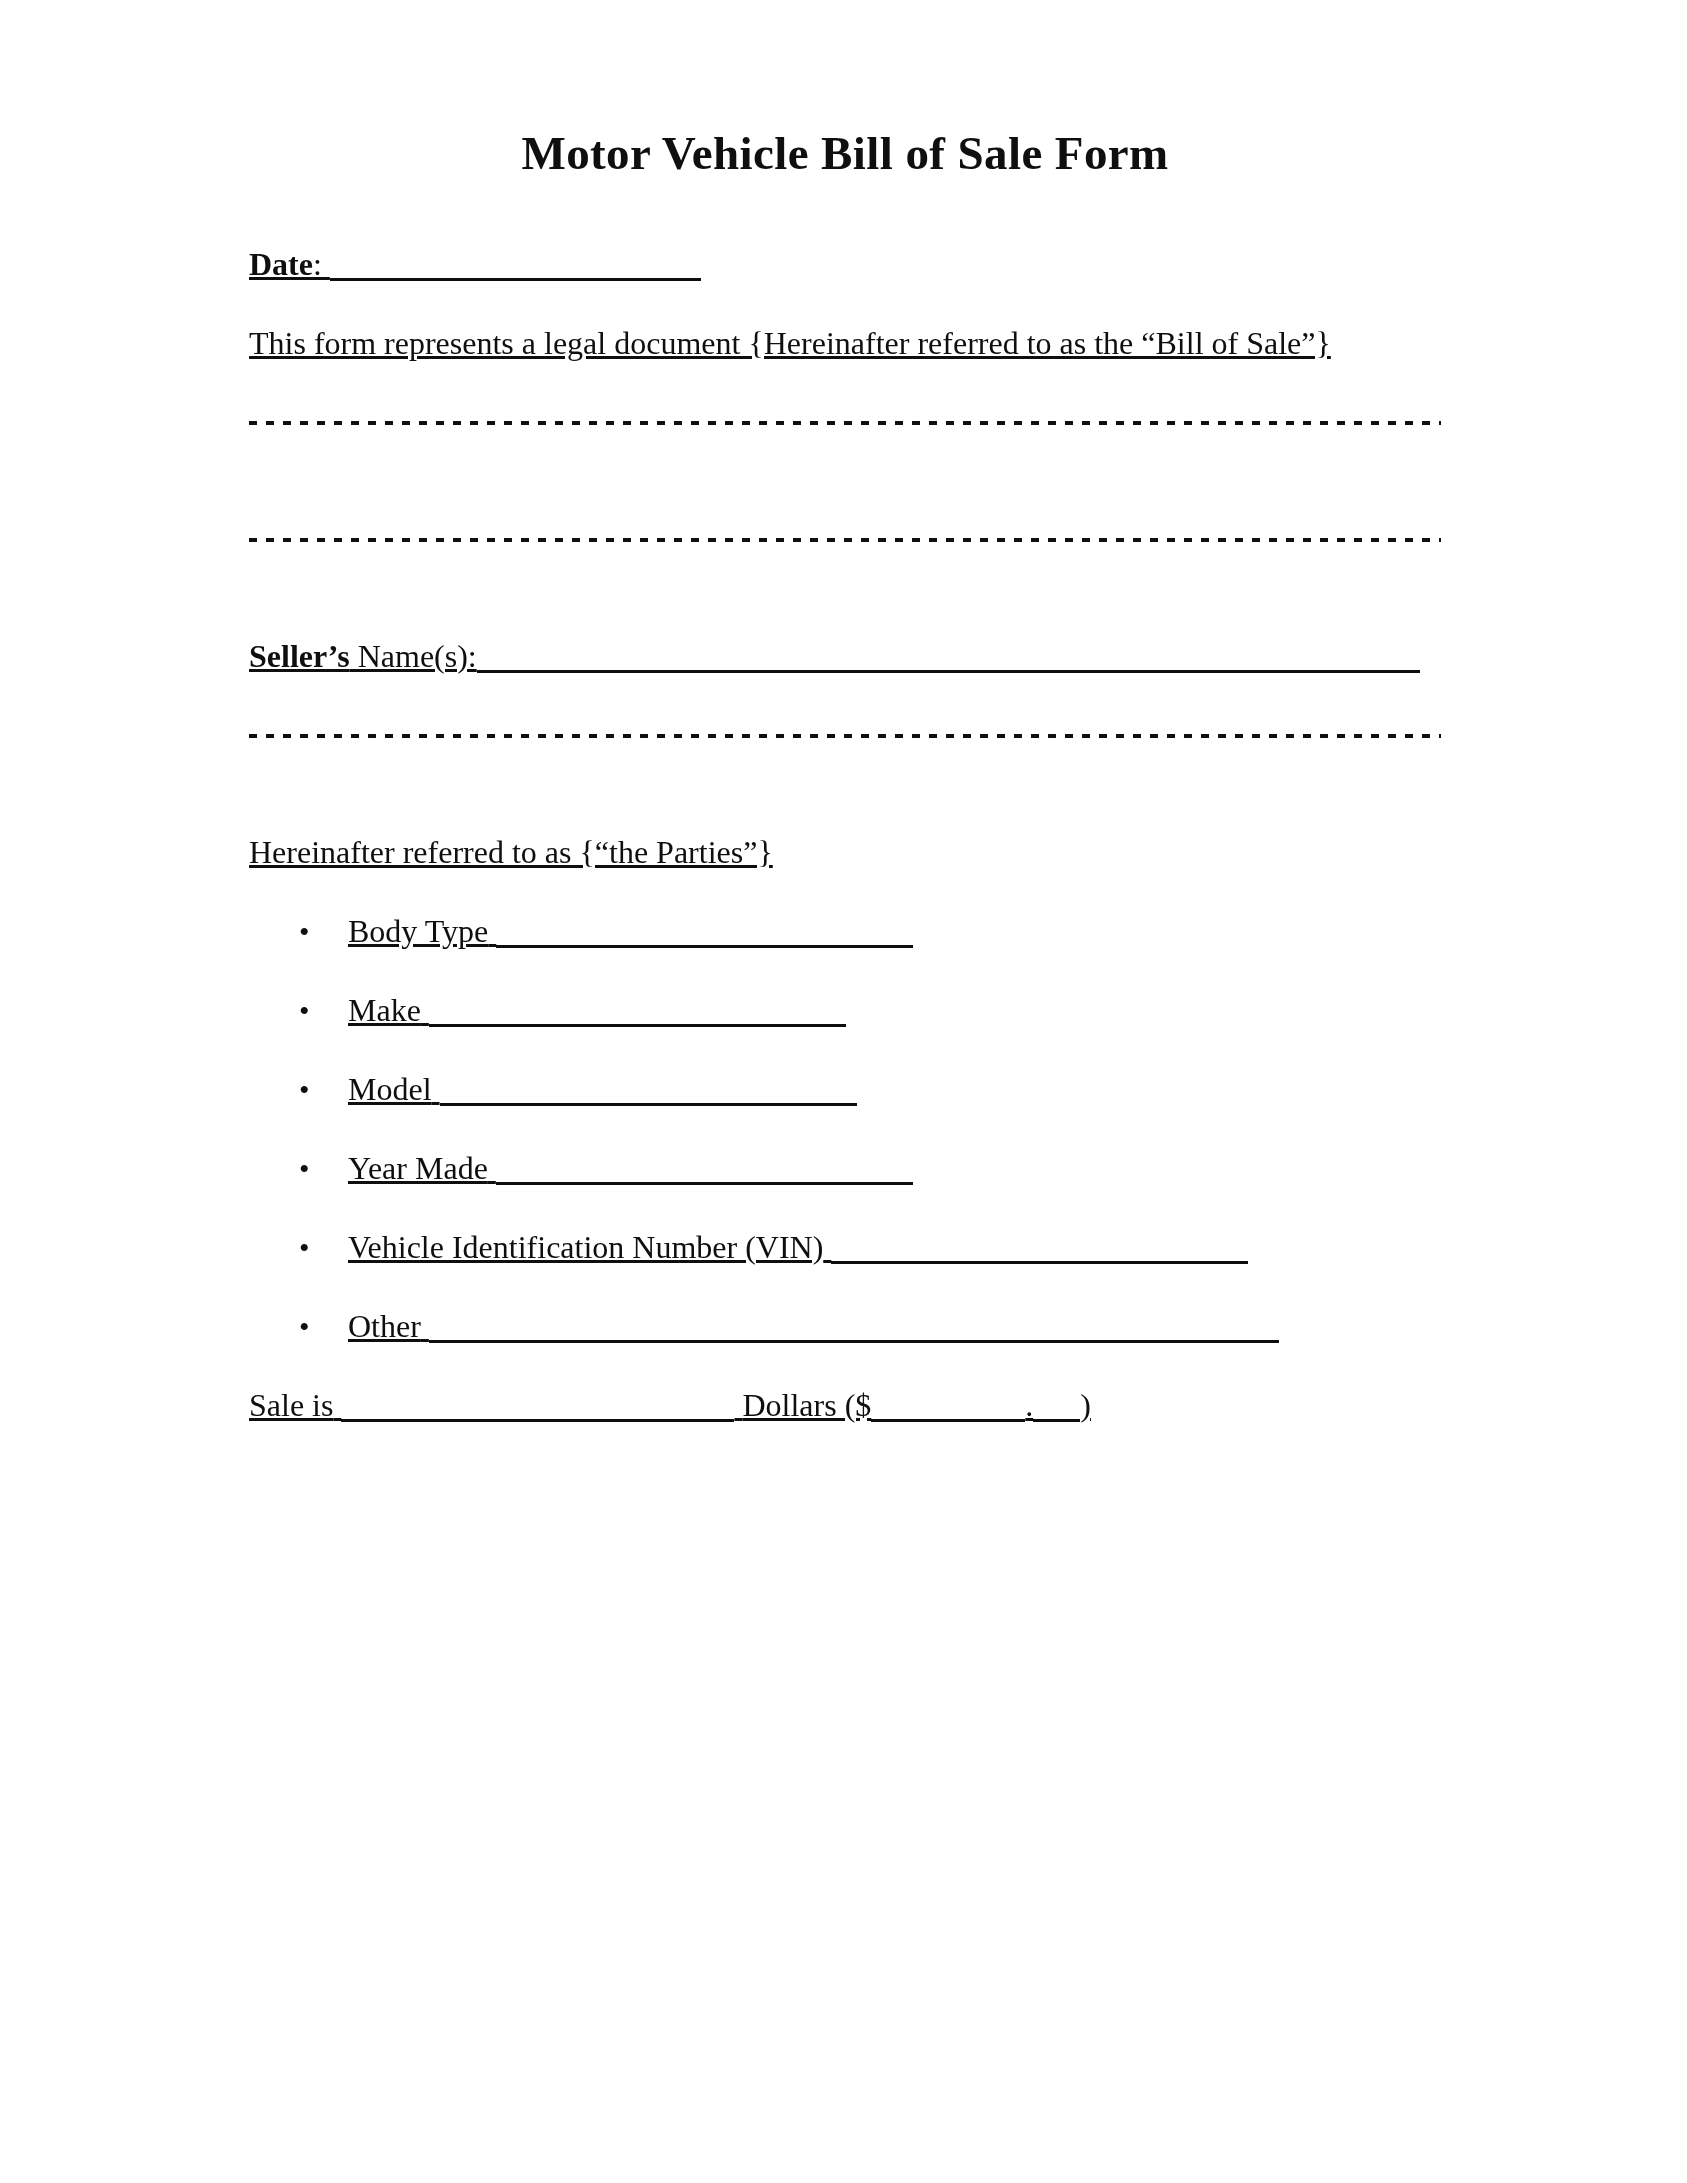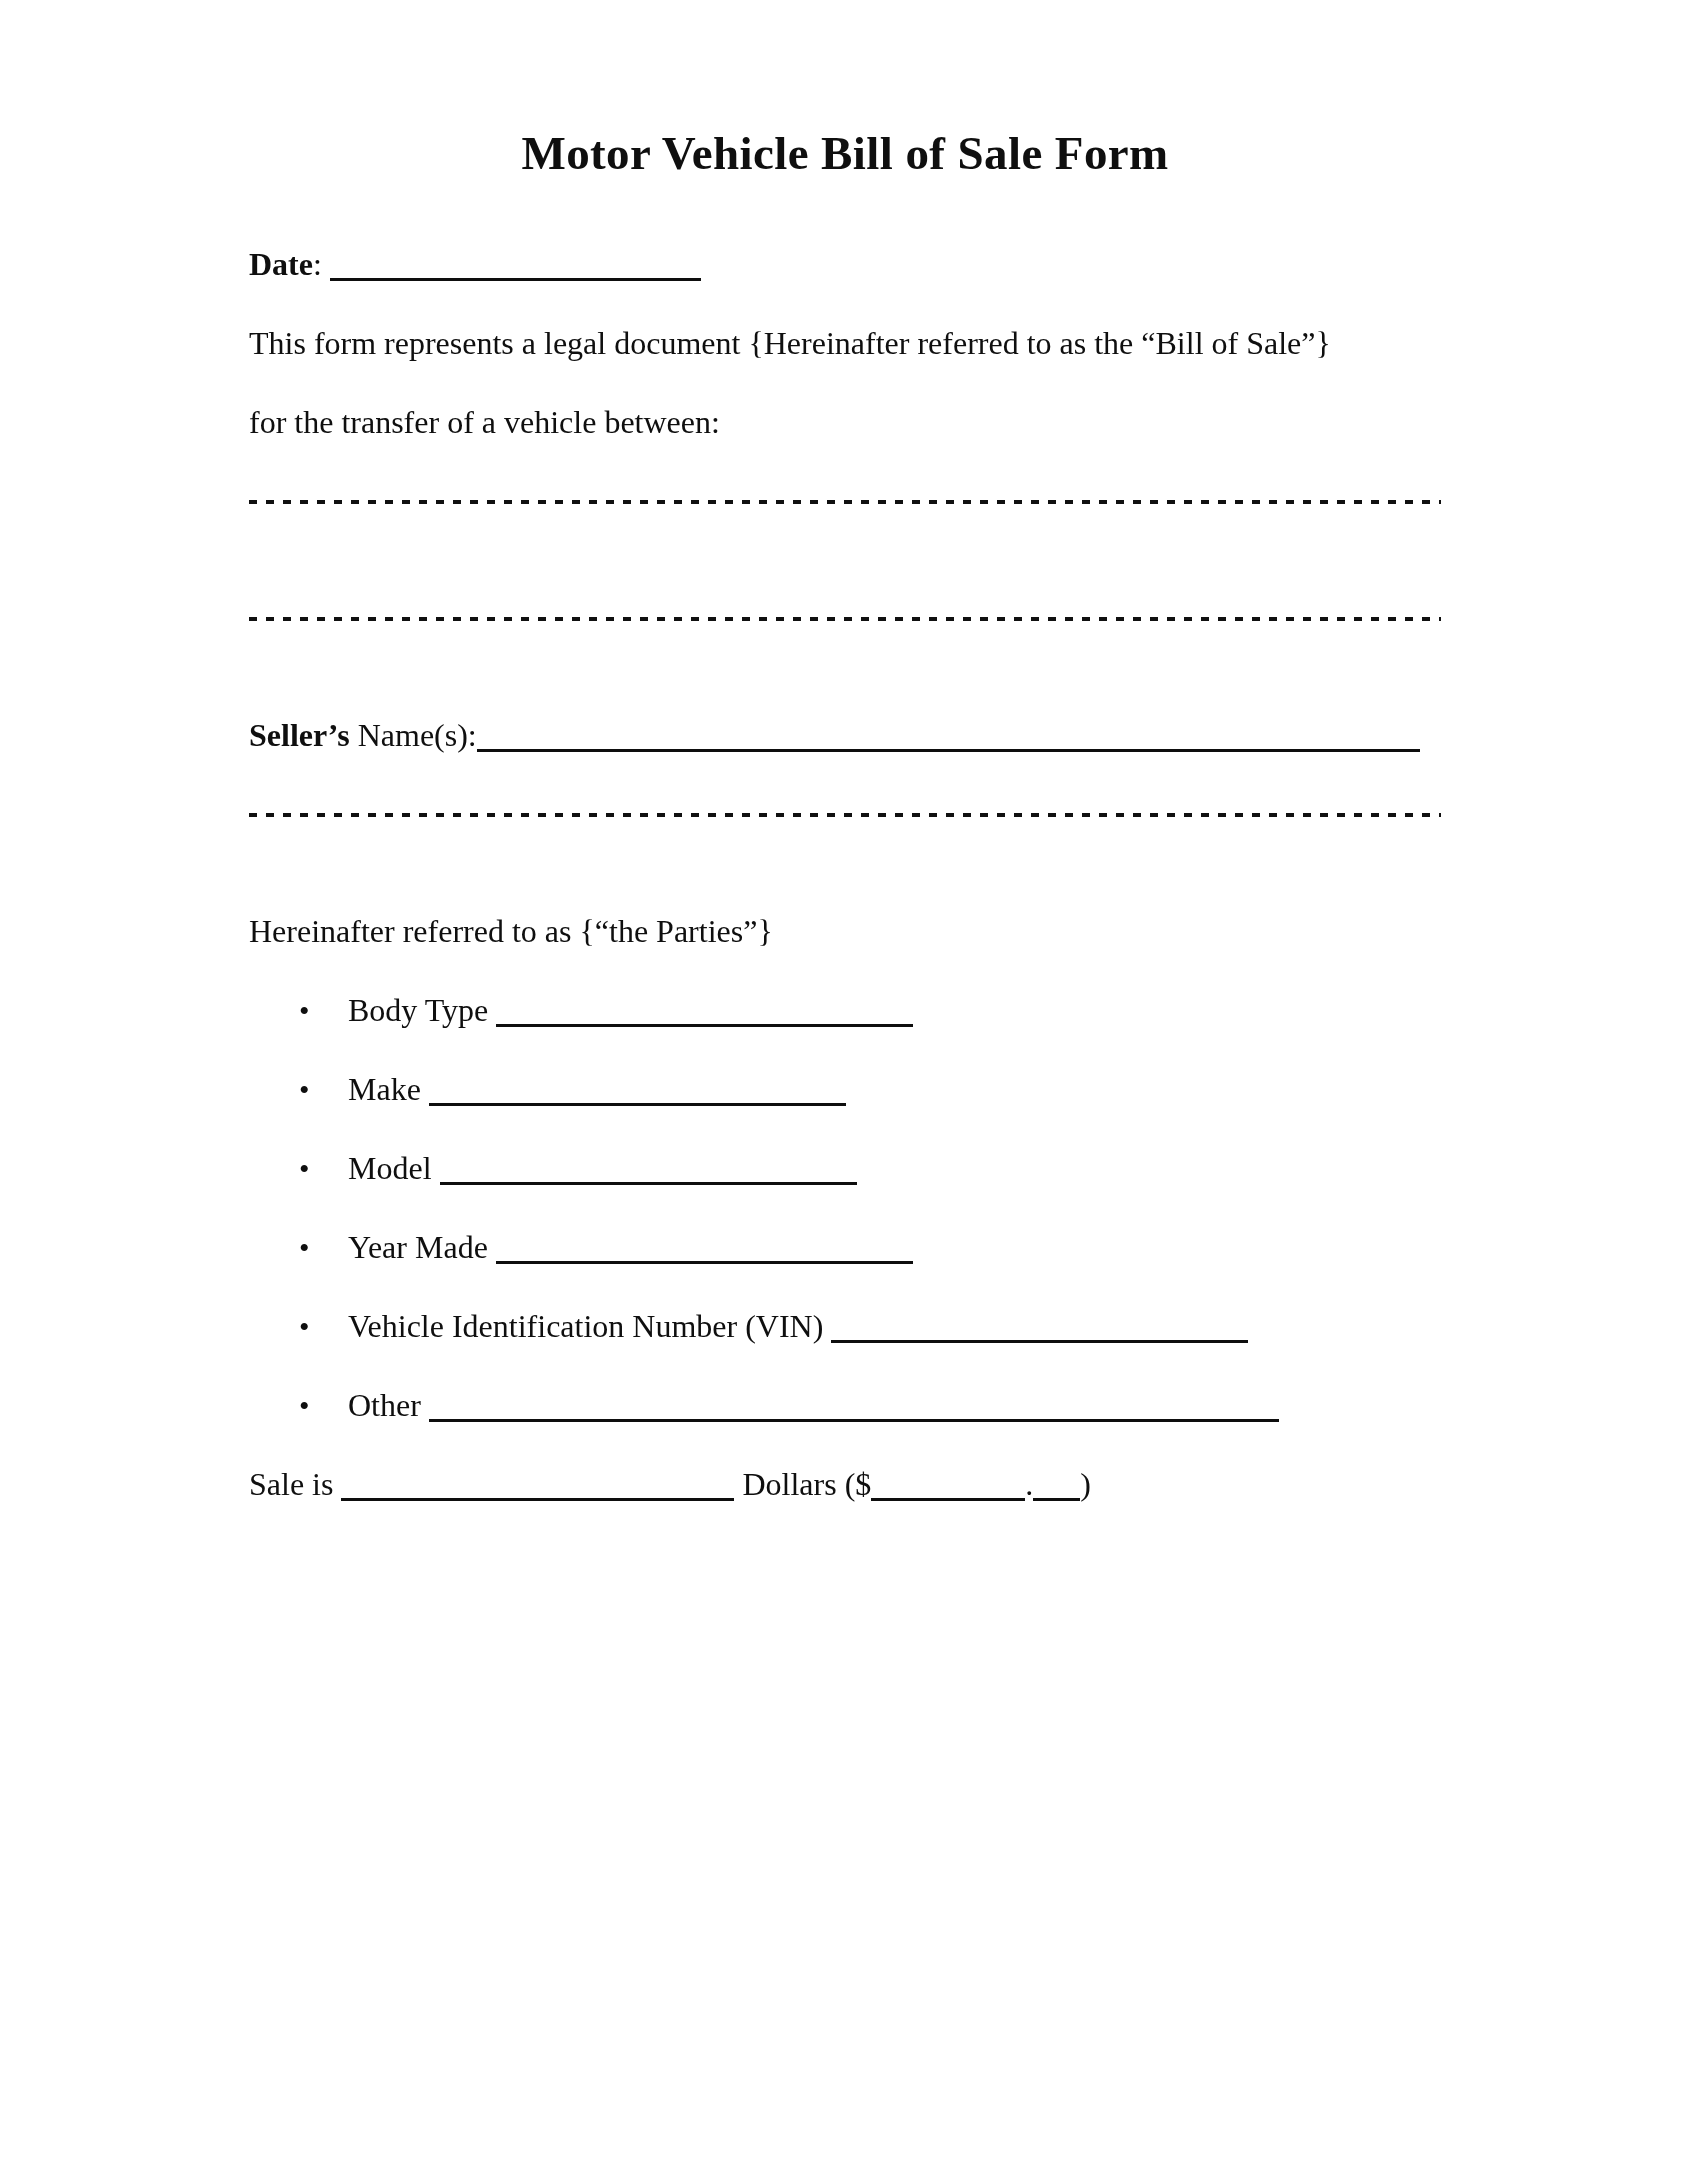--- a/index.html
+++ b/index.html
@@ -24,20 +24,21 @@
     height: 96px;
     line-height: 96px;
     text-align: center;
     font-size: 47px;
     font-weight: bold;
     letter-spacing: 0.4px;
     white-space: nowrap;
   }
   .body-block {
     margin-top: 23.6px;
+    text-decoration: underline;
   }
   .line {
     height: 79px;
     line-height: 79px;
     white-space: nowrap;
   }
   .b { font-weight: bold; }
   .blank {
     display: inline-block;
     height: 0;
@@ -71,21 +72,20 @@
 
 <div class="page">
 
   <h1 class="title">Motor Vehicle Bill of Sale Form</h1>
 
   <div class="body-block">
 
     <div class="line"><span class="b">Date</span><span>: </span><span class="blank" style="width:371px"></span></div>
 
     <div class="line">This form represents a legal document {Hereinafter referred to as the “Bill of Sale”}</div>
-    <div class="line">for the transfer of a vehicle between:</div>
 
     <div class="line">
         <div class="dash-rule"></div>
       </div>
 
 
 
     <div class="line">
         <div class="dash-rule"></div>
       </div>

